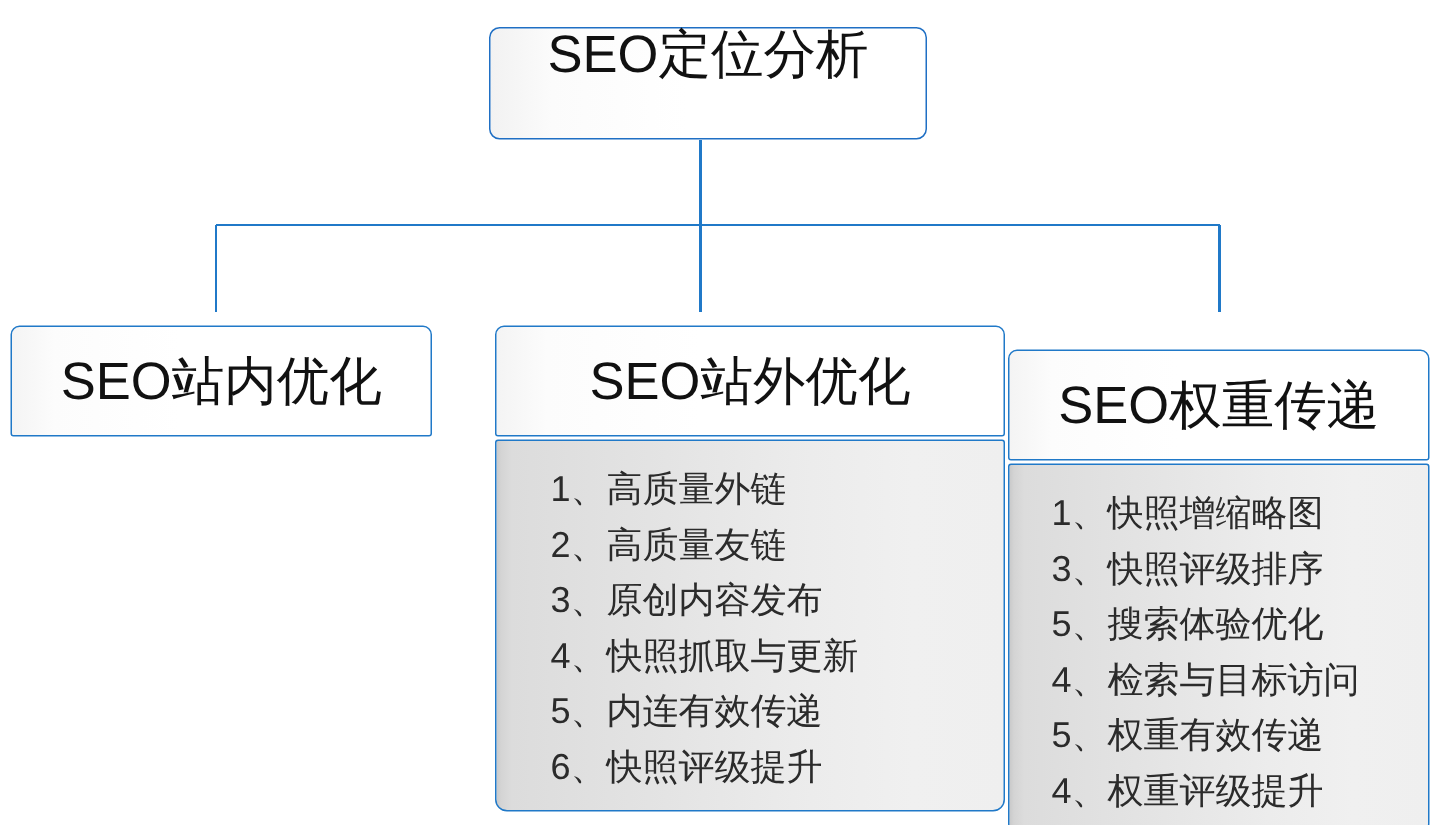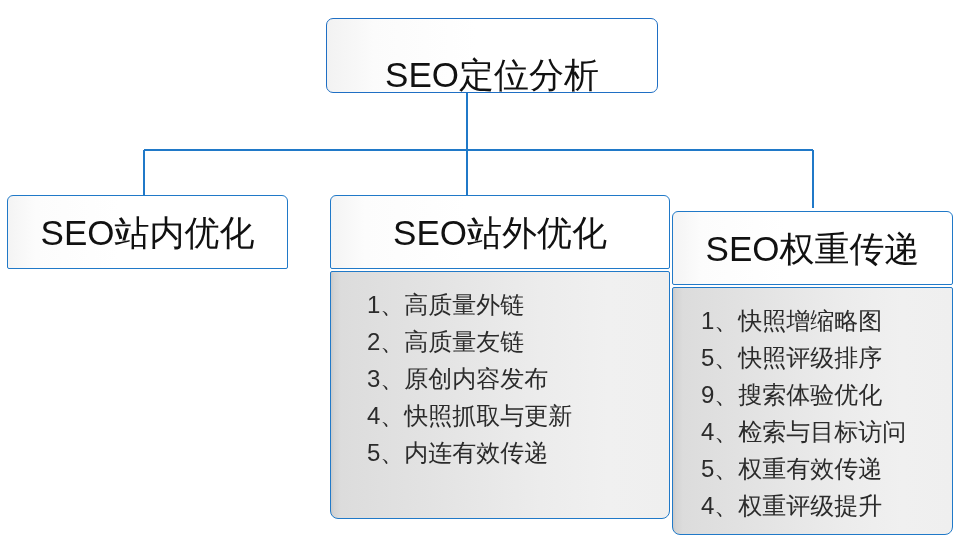--- a/index.html
+++ b/index.html
@@ -29,42 +29,42 @@
     width: 960px;
     height: 550px;
     pointer-events: none;
   }
 
   
   .root-node {
     position: absolute;
     left: 326px;
     top: 18px;
-    width: 332px;
+    width: 292px;
     height: 75px;
     box-sizing: border-box;
     border: 1px solid #1f6fc4;
     border-radius: 7px;
     background: linear-gradient(to right, #f2f2f2 0%, #fbfbfb 14%, #ffffff 45%, #ffffff 100%);
     display: flex;
-    align-items: flex-end;
+    align-items: flex-start;
     justify-content: center;
   }
   .root-label {
     font-size: 35px;
     color: #111111;
     letter-spacing: 0px;
     white-space: nowrap;
     line-height: 1;
   }
 
   
   .column {
     position: absolute;
-    top: 195px;
+    top: 217px;
   }
   .col-1 { left: 7px;   width: 281px; }
   .col-2 { left: 330px; width: 340px; }
   .col-3 { left: 672px; width: 281px; margin-top: 16px; }
 
   .col-header {
     box-sizing: border-box;
     width: 100%;
     height: 74px;
     border: 1px solid #2079c8;
@@ -141,30 +141,31 @@
   <div class="column col-2">
     <div class="col-header">
       <span class="col-header-label">SEO站外优化</span>
     </div>
     <div class="col-body">
       <div class="item">1、高质量外链</div>
       <div class="item">2、高质量友链</div>
       <div class="item">3、原创内容发布</div>
       <div class="item">4、快照抓取与更新</div>
       <div class="item">5、内连有效传递</div>
+      <div class="item">6、快照评级提升</div>
     </div>
   </div>
 
   <div class="column col-3">
     <div class="col-header">
       <span class="col-header-label">SEO权重传递</span>
     </div>
     <div class="col-body">
       <div class="item">1、快照增缩略图</div>
-      <div class="item">5、快照评级排序</div>
-      <div class="item">9、搜索体验优化</div>
+      <div class="item">3、快照评级排序</div>
+      <div class="item">5、搜索体验优化</div>
       <div class="item">4、检索与目标访问</div>
       <div class="item">5、权重有效传递</div>
       <div class="item">4、权重评级提升</div>
     </div>
   </div>
 
 </div>
 
 </body></html>

